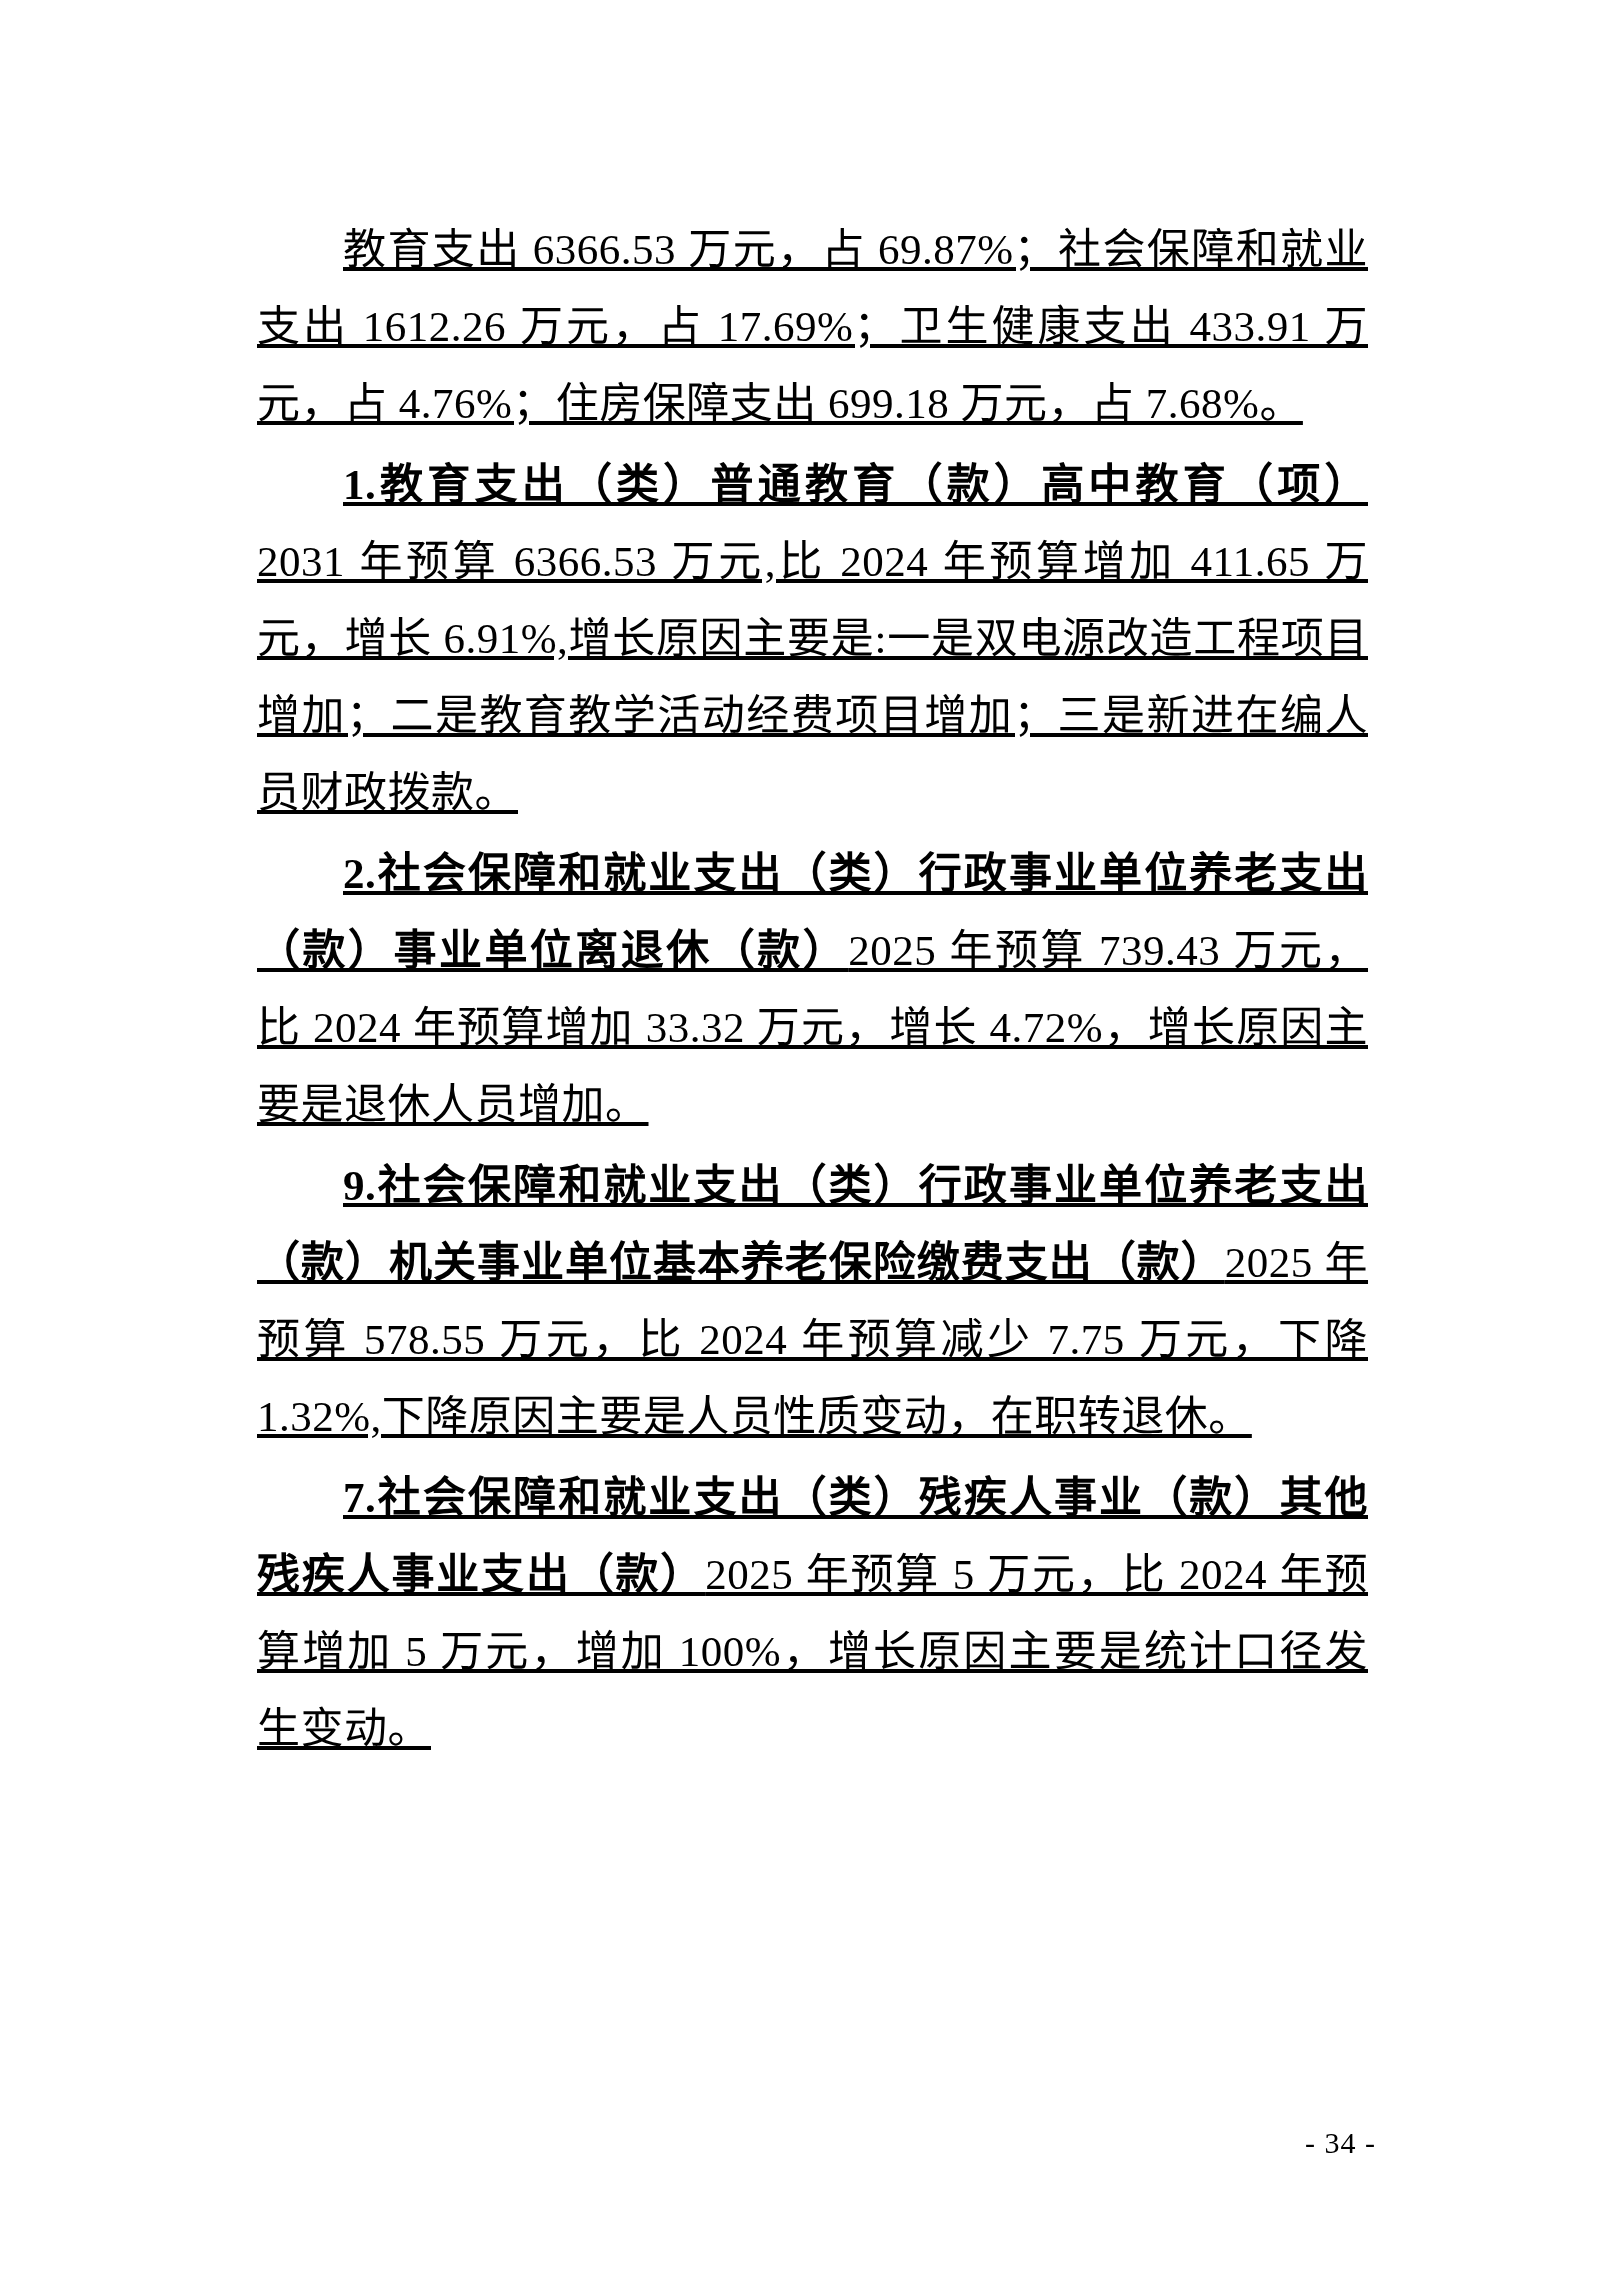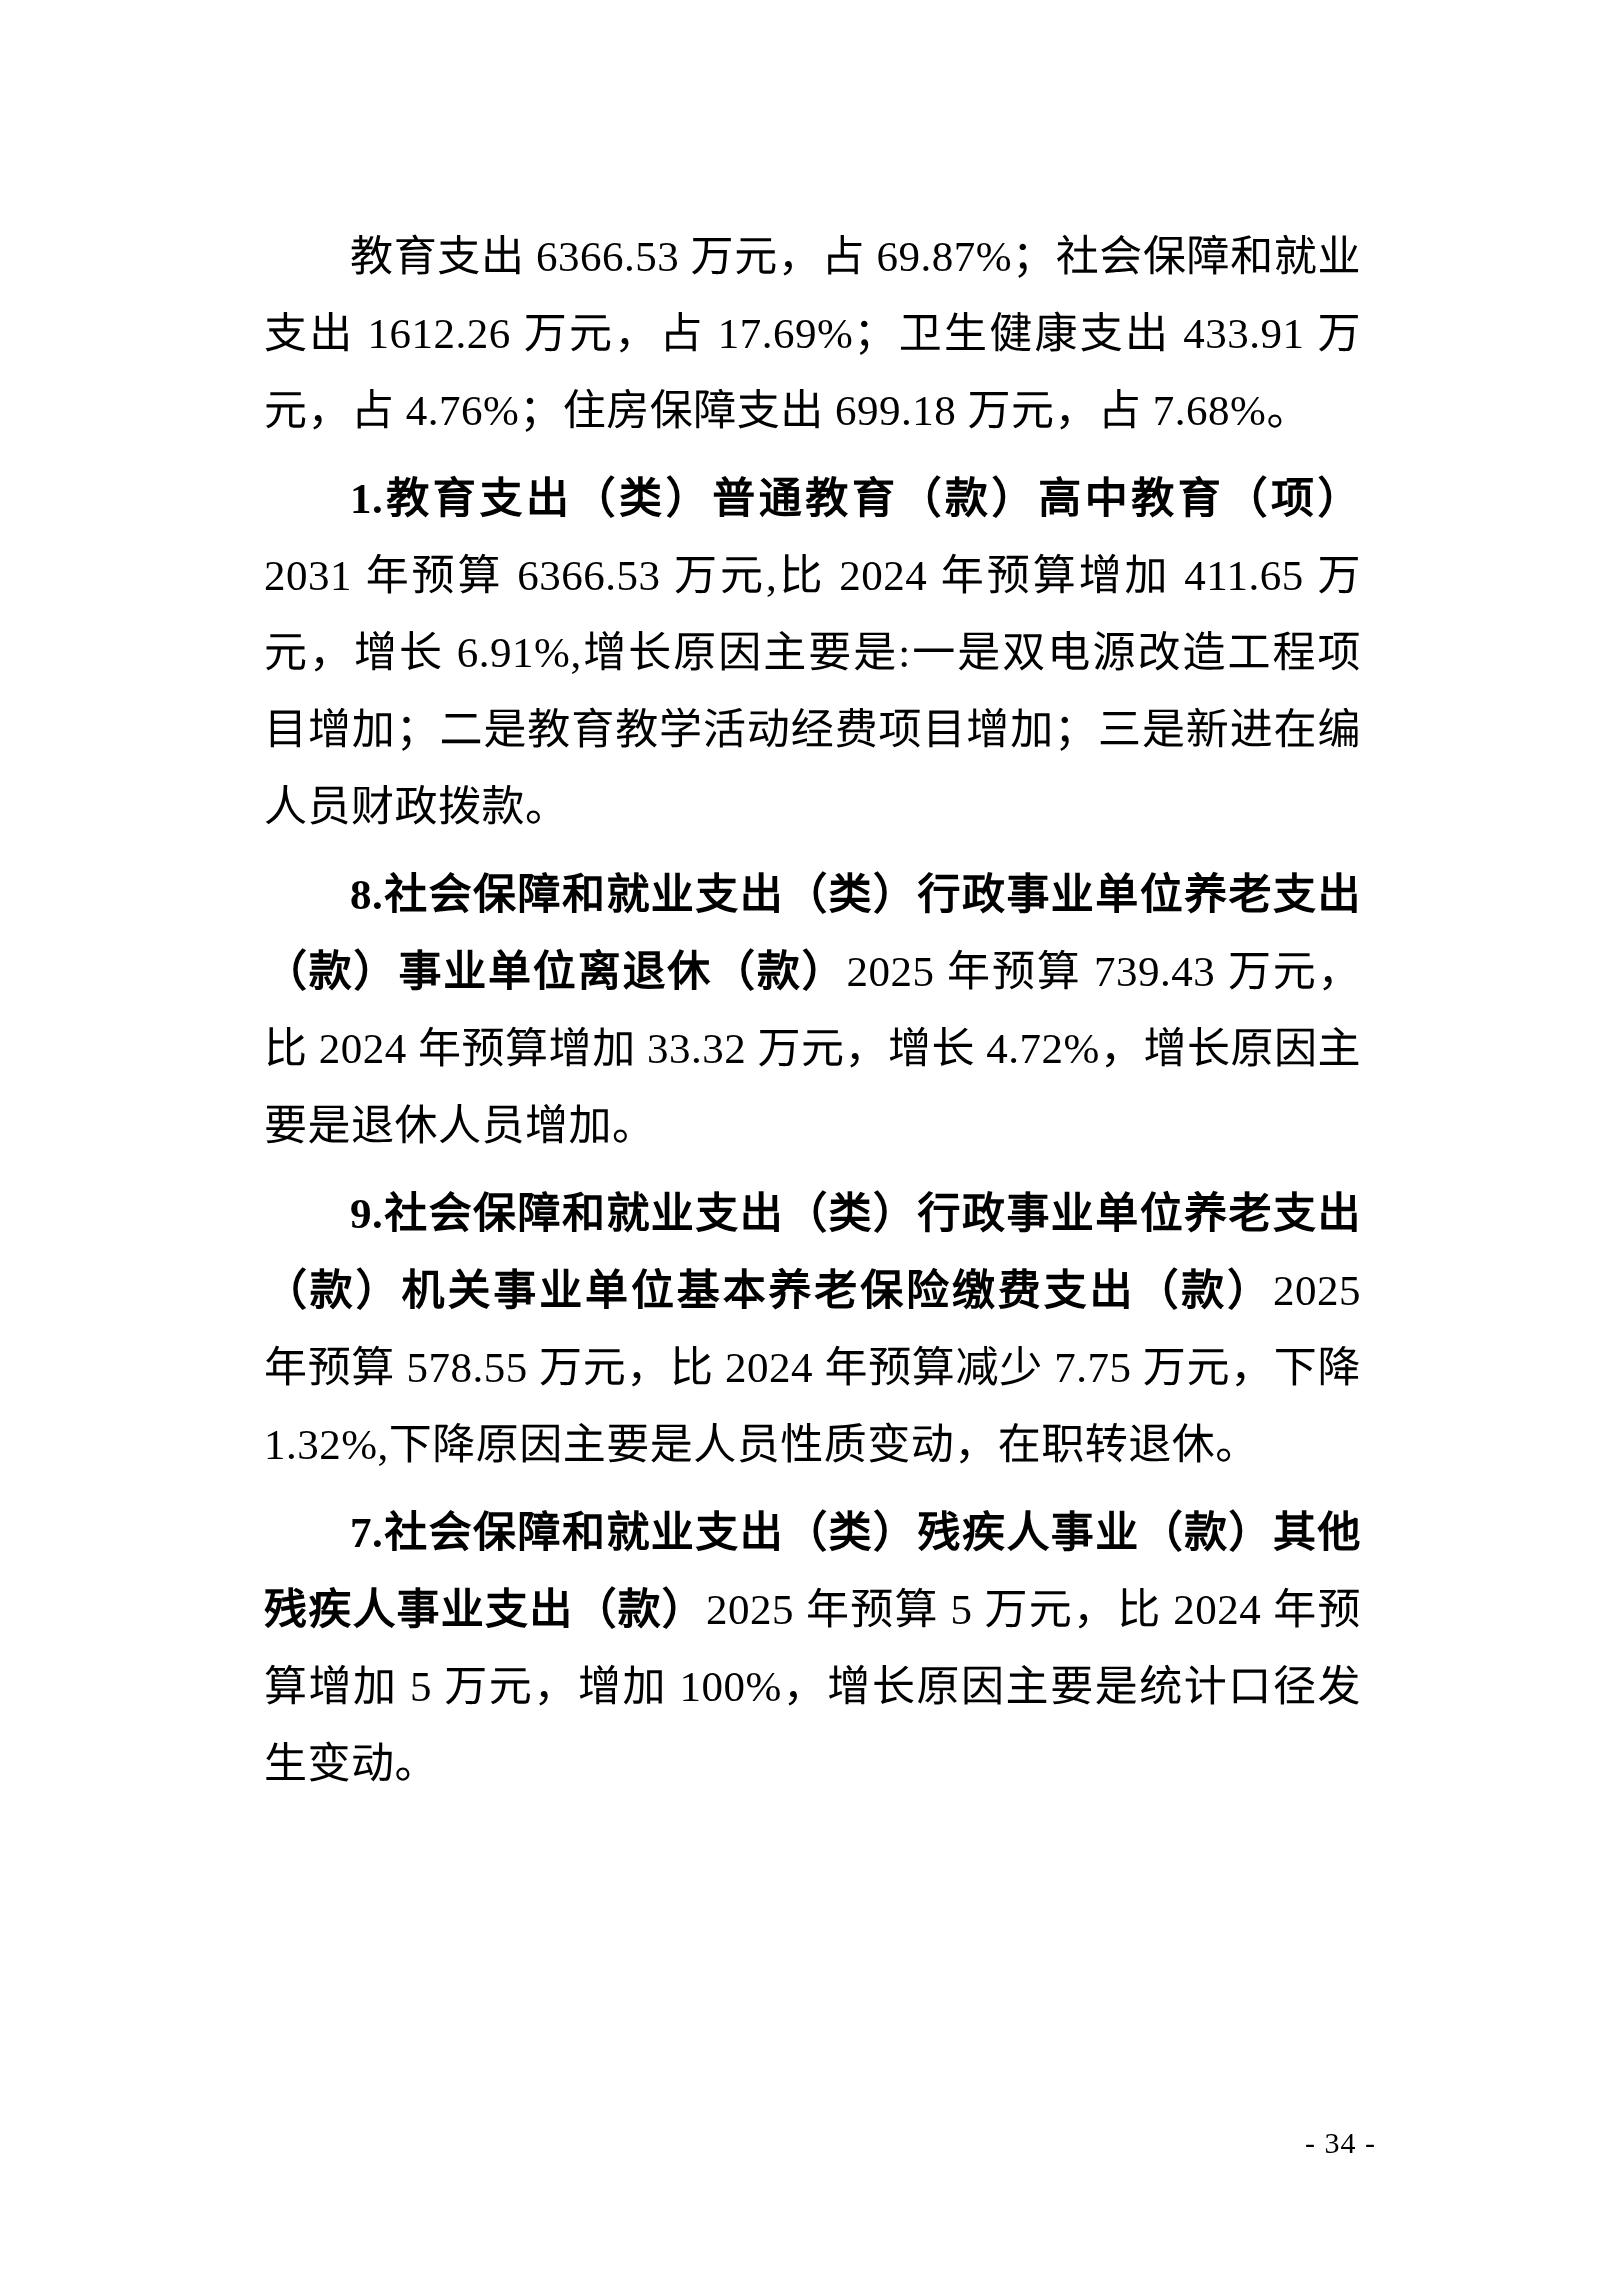--- a/index.html
+++ b/index.html
@@ -21,23 +21,24 @@
     left: 253px;
     top: 207px;
     width: 1119px;
     font-size: 43px;
     line-height: 77px;
     text-align: justify;
     text-justify: inter-character;
     letter-spacing: 0.5px;
   }
   p.para {
-    margin: 11px;
+    margin: 4px;
     padding: 0;
     text-indent: 86px; 
+    text-decoration: underline;
   }
   .section-heading {
     font-weight: 700;
   }
   .run-head {
     font-weight: 700;
   }
   .run-body {
     font-weight: 400;
   }
@@ -62,21 +63,21 @@
     <p class="para">
       <span class="run-body">教育支出 6366.53 万元，占 69.87%；社会保障和就业支出 1612.26 万元，占 17.69%；卫生健康支出 433.91 万元，占 4.76%；住房保障支出 699.18 万元，占 7.68%。</span>
     </p>
 
 
     <p class="para">
       <span class="run-head">1.教育支出（类）普通教育（款）高中教育（项）</span><span class="run-body">2031 年预算 6366.53 万元,比 2024 年预算增加 411.65 万元，增长 6.91%,增长原因主要是:一是双电源改造工程项目增加；二是教育教学活动经费项目增加；三是新进在编人员财政拨款。</span>
     </p>
 
     <p class="para">
-      <span class="run-head">8.社会保障和就业支出（类）行政事业单位养老支出（款）事业单位离退休（款）</span><span class="run-body">2025 年预算 739.43 万元，比 2024 年预算增加 33.32 万元，增长 4.72%，增长原因主要是退休人员增加。</span>
+      <span class="run-head">2.社会保障和就业支出（类）行政事业单位养老支出（款）事业单位离退休（款）</span><span class="run-body">2025 年预算 739.43 万元，比 2024 年预算增加 33.32 万元，增长 4.72%，增长原因主要是退休人员增加。</span>
     </p>
 
     <p class="para">
       <span class="run-head">9.社会保障和就业支出（类）行政事业单位养老支出（款）机关事业单位基本养老保险缴费支出（款）</span><span class="run-body">2025 年预算 578.55 万元，比 2024 年预算减少 7.75 万元，下降 1.32%,下降原因主要是人员性质变动，在职转退休。</span>
     </p>
 
 
     <p class="para">
       <span class="run-head">7.社会保障和就业支出（类）残疾人事业（款）其他残疾人事业支出（款）</span><span class="run-body">2025 年预算 5 万元，比 2024 年预算增加 5 万元，增加 100%，增长原因主要是统计口径发生变动。</span>
     </p>

